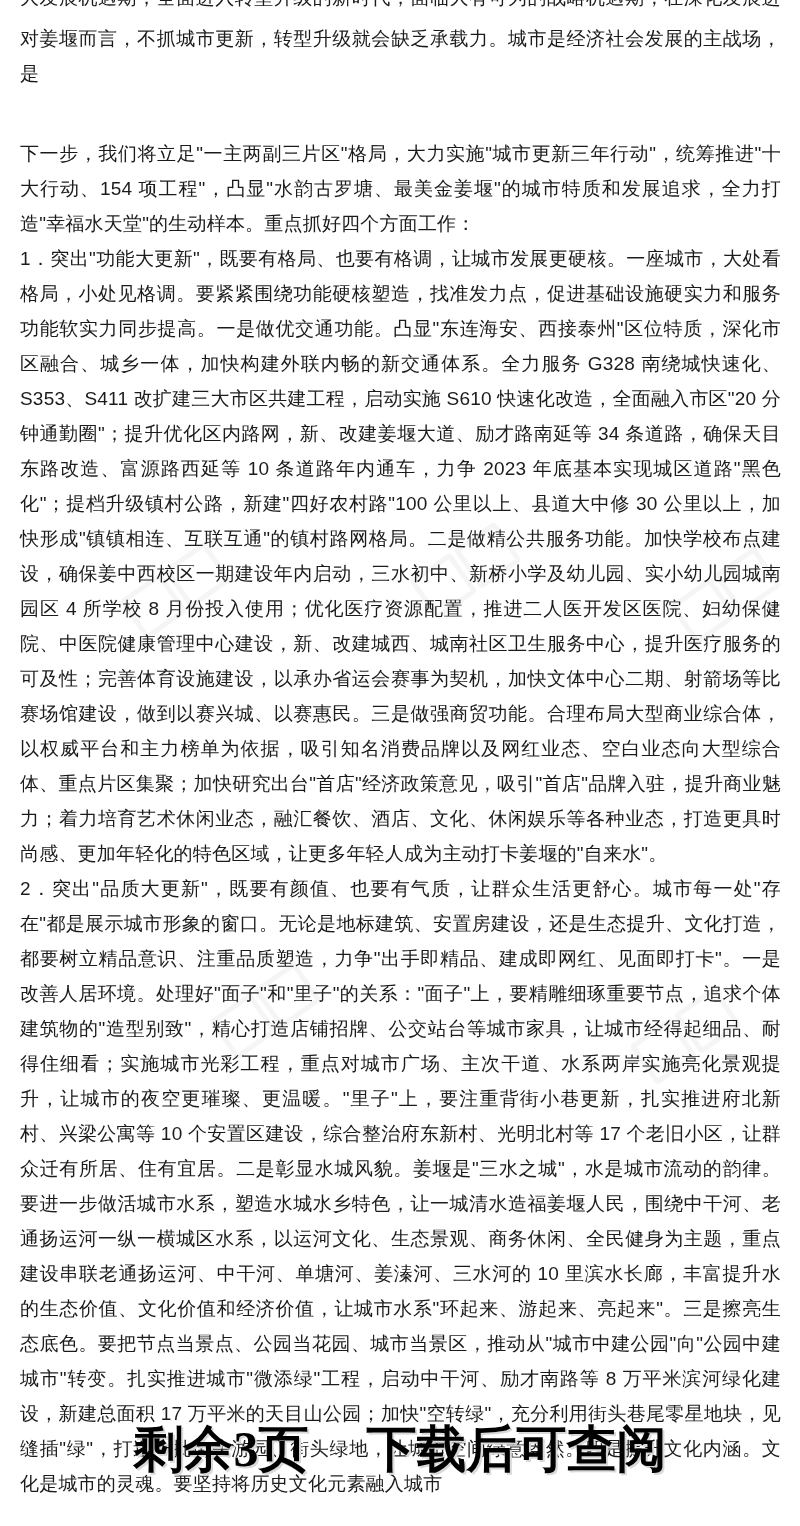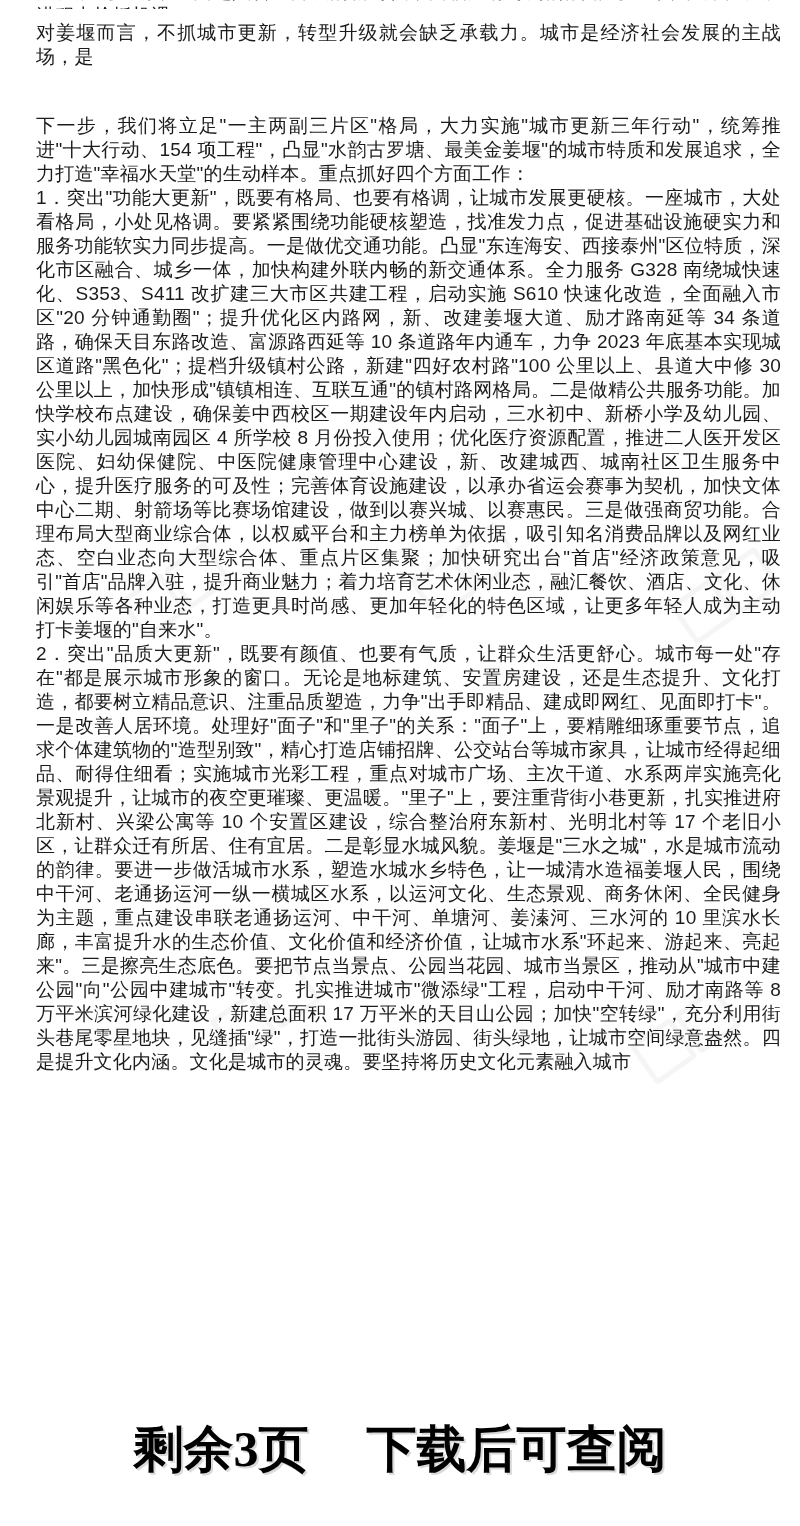--- a/index.html
+++ b/index.html
@@ -9,24 +9,24 @@
     overflow: hidden;
     position: relative;
     font-family: "Liberation Sans", "DejaVu Sans", sans-serif;
   }
   .page {
     position: absolute; inset: 0;
     background: #ffffff;
   }
   .content {
     position: absolute;
-    left: 36px; right: 19px; top: 0;
+    left: 20px; right: 19px; top: 0;
     color: #1b1b1b;
     font-size: 19px;
-    line-height: 24px;
+    line-height: 35px;
     text-align: justify;
     text-justify: inter-ideograph;
     letter-spacing: 0.2px;
   }
   .content p { margin: 0; }
   .clip-strip {
     height: 9px;
     overflow: hidden;
   }
   .clip-strip p { margin-top: -20px; }

